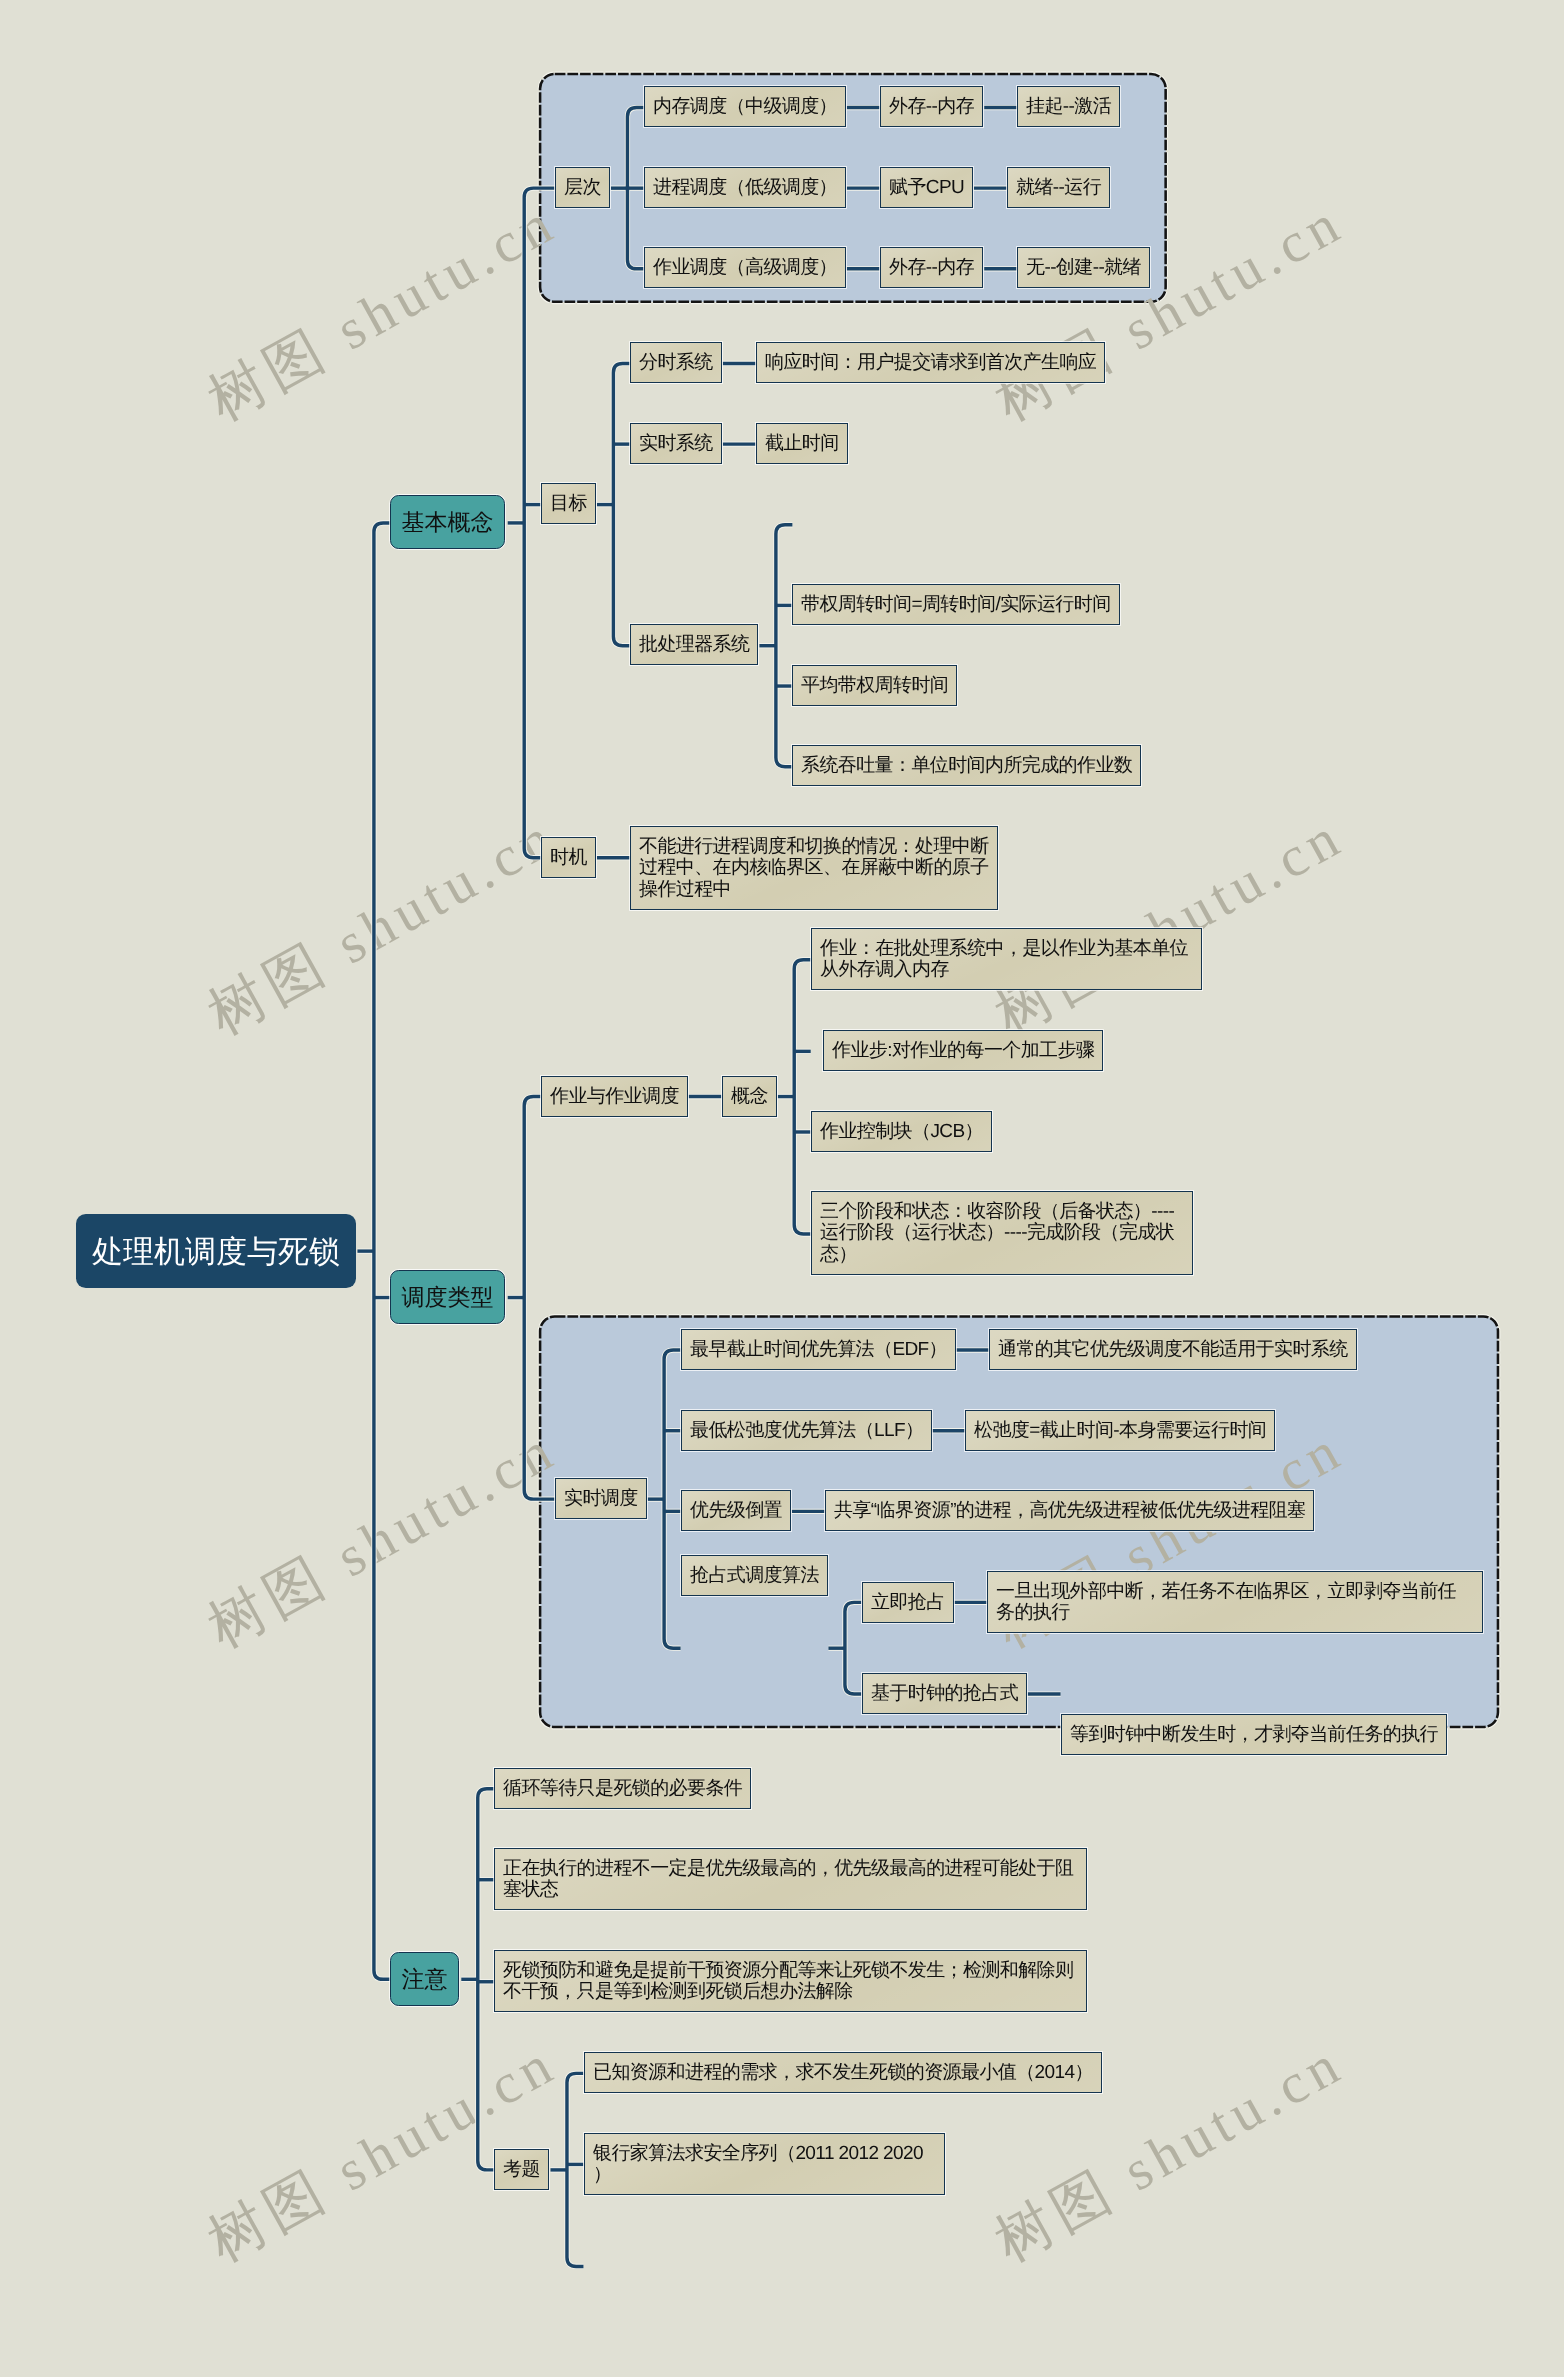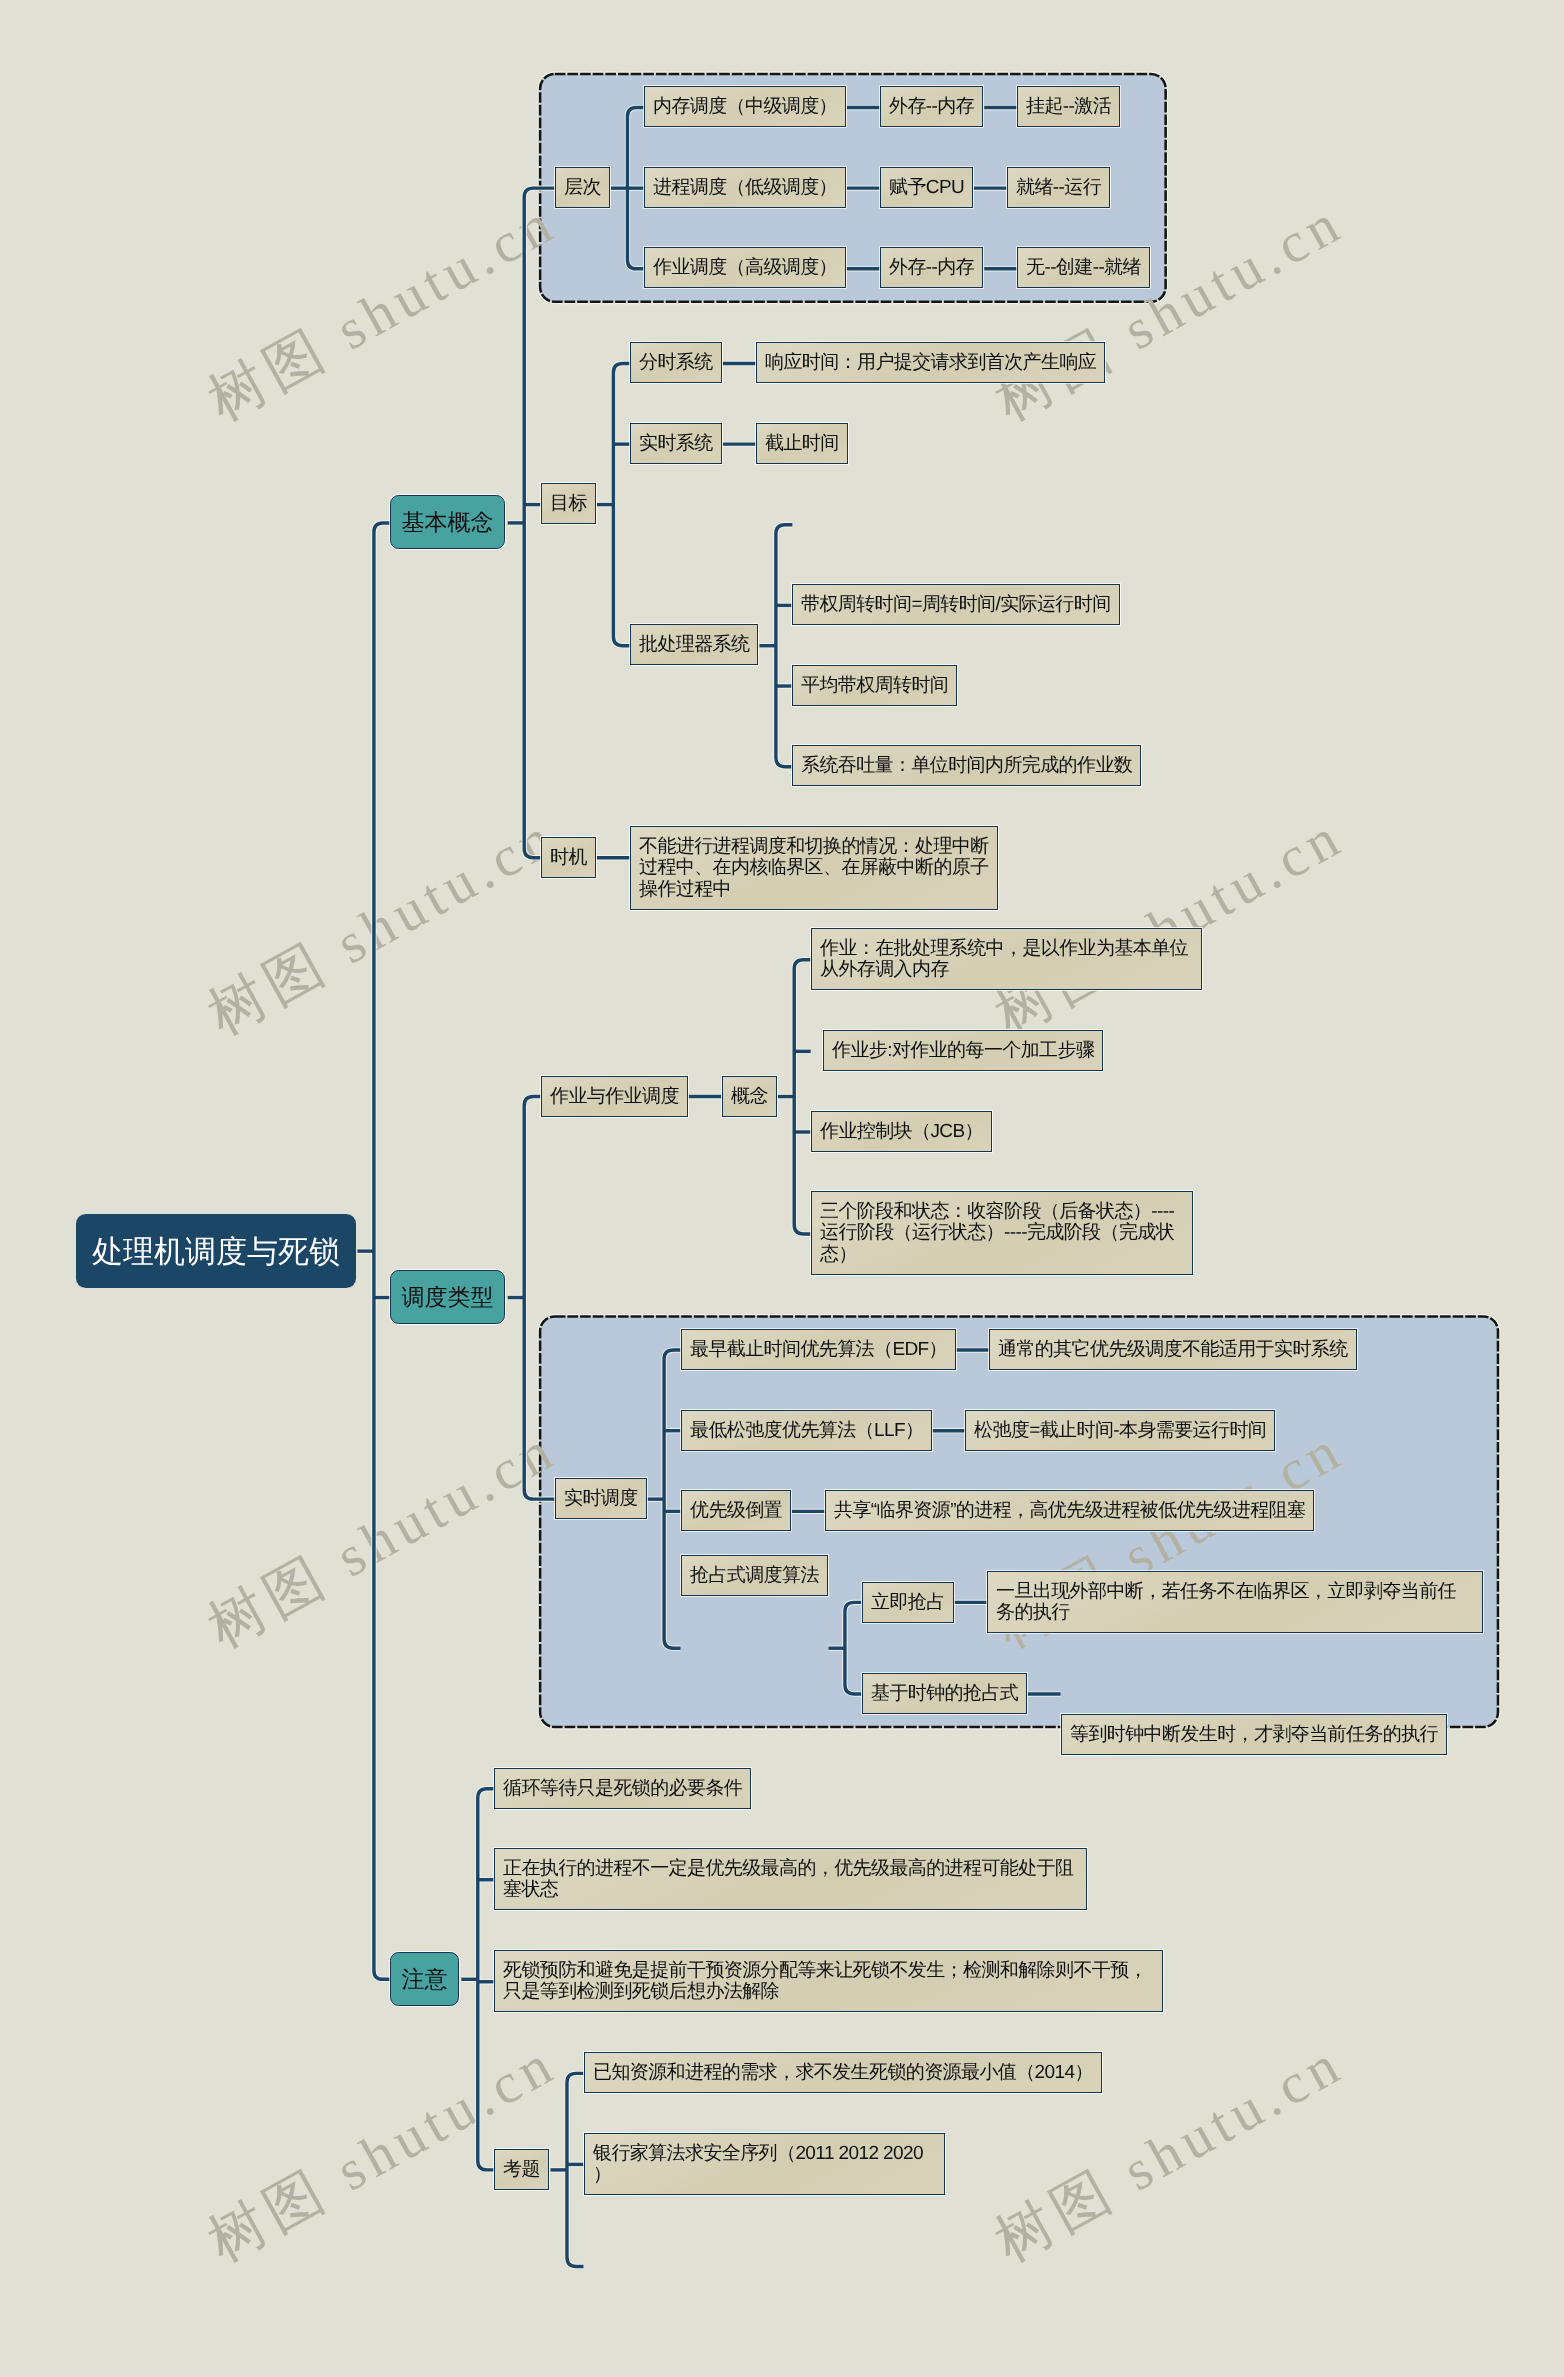--- a/index.html
+++ b/index.html
@@ -279,21 +279,21 @@
     </div>
     <div class="node l1" id="n43" style="left: 390px; top: 1952px;">
       <span>注意</span>
     </div>
     <div class="node lv" id="n44" style="left: 494px; top: 1768px;">
       <span>循环等待只是死锁的必要条件</span>
     </div>
     <div class="node lv" id="n45" style="width: 593px; left: 494px; top: 1848px;">
       <span>正在执行的进程不一定是优先级最高的，优先级最高的进程可能处于阻塞状态</span>
     </div>
-    <div class="node lv" id="n46" style="width: 669px; left: 494px; top: 1950px;">
+    <div class="node lv" id="n46" style="width: 593px; left: 494px; top: 1950px;">
       <span>死锁预防和避免是提前干预资源分配等来让死锁不发生；检测和解除则不干预，只是等到检测到死锁后想办法解除</span>
     </div>
     <div class="node lv" id="n47" style="left: 494px; top: 2149px;">
       <span>考题</span>
     </div>
     <div class="node lv" id="n48" style="left: 584px; top: 2052px;">
       <span>已知资源和进程的需求，求不发生死锁的资源最小值（2014）</span>
     </div>
     <div class="node lv" id="n49" style="width: 361px; left: 584px; top: 2133px;">
       <span>银行家算法求安全序列（2011 2012 2020）</span>

